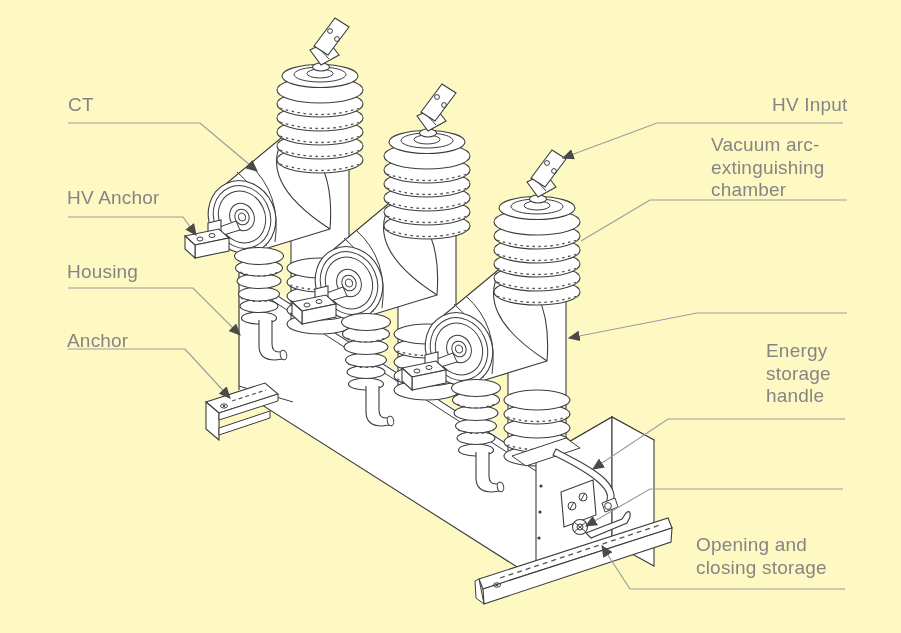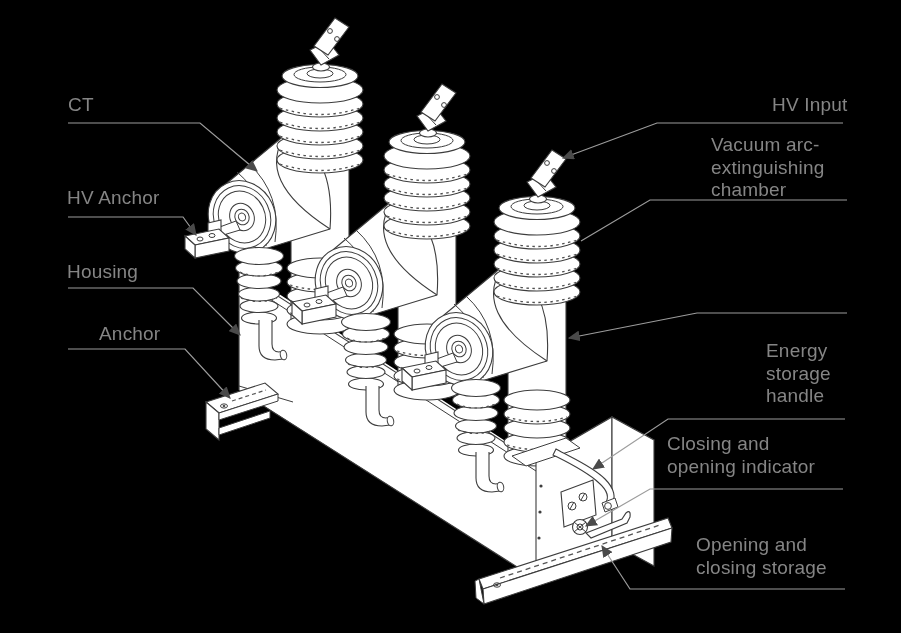--- a/index.html
+++ b/index.html
@@ -1,16 +1,16 @@
 <!DOCTYPE html>
 <html><head>
 <meta charset="utf-8">
 <style>
   html,body{margin:0;padding:0;background:#ffffff;}
-  #stage{position:relative;width:901px;height:633px;background:#000000;overflow:hidden;
+  #stage{position:relative;width:901px;height:633px;background:#fef9c3;overflow:hidden;
          font-family:"Liberation Sans","DejaVu Sans",sans-serif;}
   #drawing{position:absolute;left:0;top:0;}
   .lbl{position:absolute;color:#858585;font-size:19px;line-height:22.5px;
        white-space:pre-line;letter-spacing:0.2px;}
 </style>
 </head>
 <body>
 
 <div id="stage">
 
@@ -173,25 +173,23 @@
     <path d="M847,313 L697,313 L569,338" marker-end="url(#arrow)"></path>
     <path d="M845,419 L668,419 L593,469" marker-end="url(#arrow)"></path>
     <path d="M843,489 L650,489 L586,526" marker-end="url(#arrow)"></path>
     <path d="M845,589 L630,589 L602,546" marker-end="url(#arrow)"></path>
   </g>
 </svg>
 
   <div class="lbl" style="left:68px;top:94px;">CT</div>
   <div class="lbl" style="left:67px;top:187px;">HV Anchor</div>
   <div class="lbl" style="left:67px;top:261px;">Housing</div>
-  <div class="lbl" style="left:67px;top:323px;margin-left:32px;">Anchor</div>
+  <div class="lbl" style="left:67px;top:330px;">Anchor</div>
   <div class="lbl" style="left:756px;top:94px;margin-left:16px;">HV Input</div>
   <div class="lbl" style="left:711px;top:134px;">Vacuum arc-
 extinguishing
 chamber</div>
   <div class="lbl" style="left:766px;top:340px;">Energy
 storage
 handle</div>
-  <div class="lbl" style="left:667px;top:433px;">Closing and
-opening indicator</div>
   <div class="lbl" style="left:696px;top:534px;">Opening and
 closing storage</div>
 </div>
 
 </body></html>

